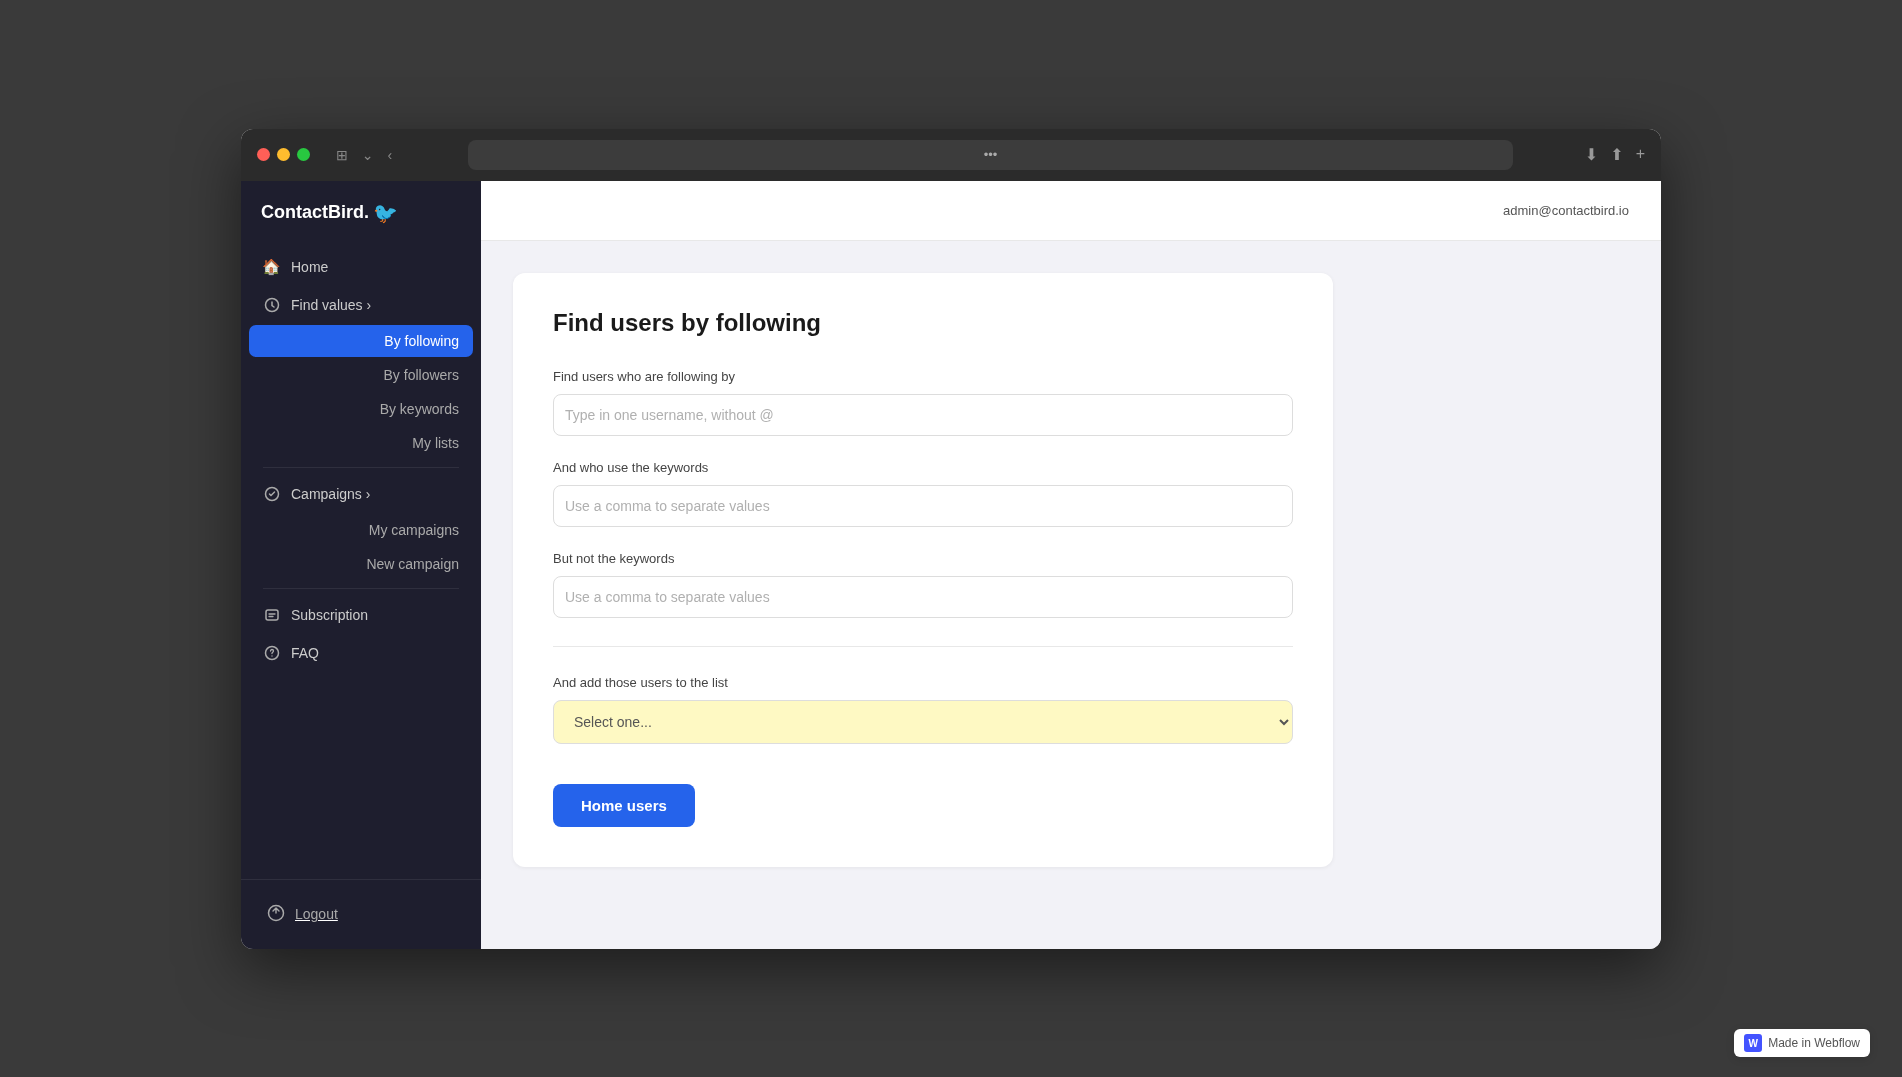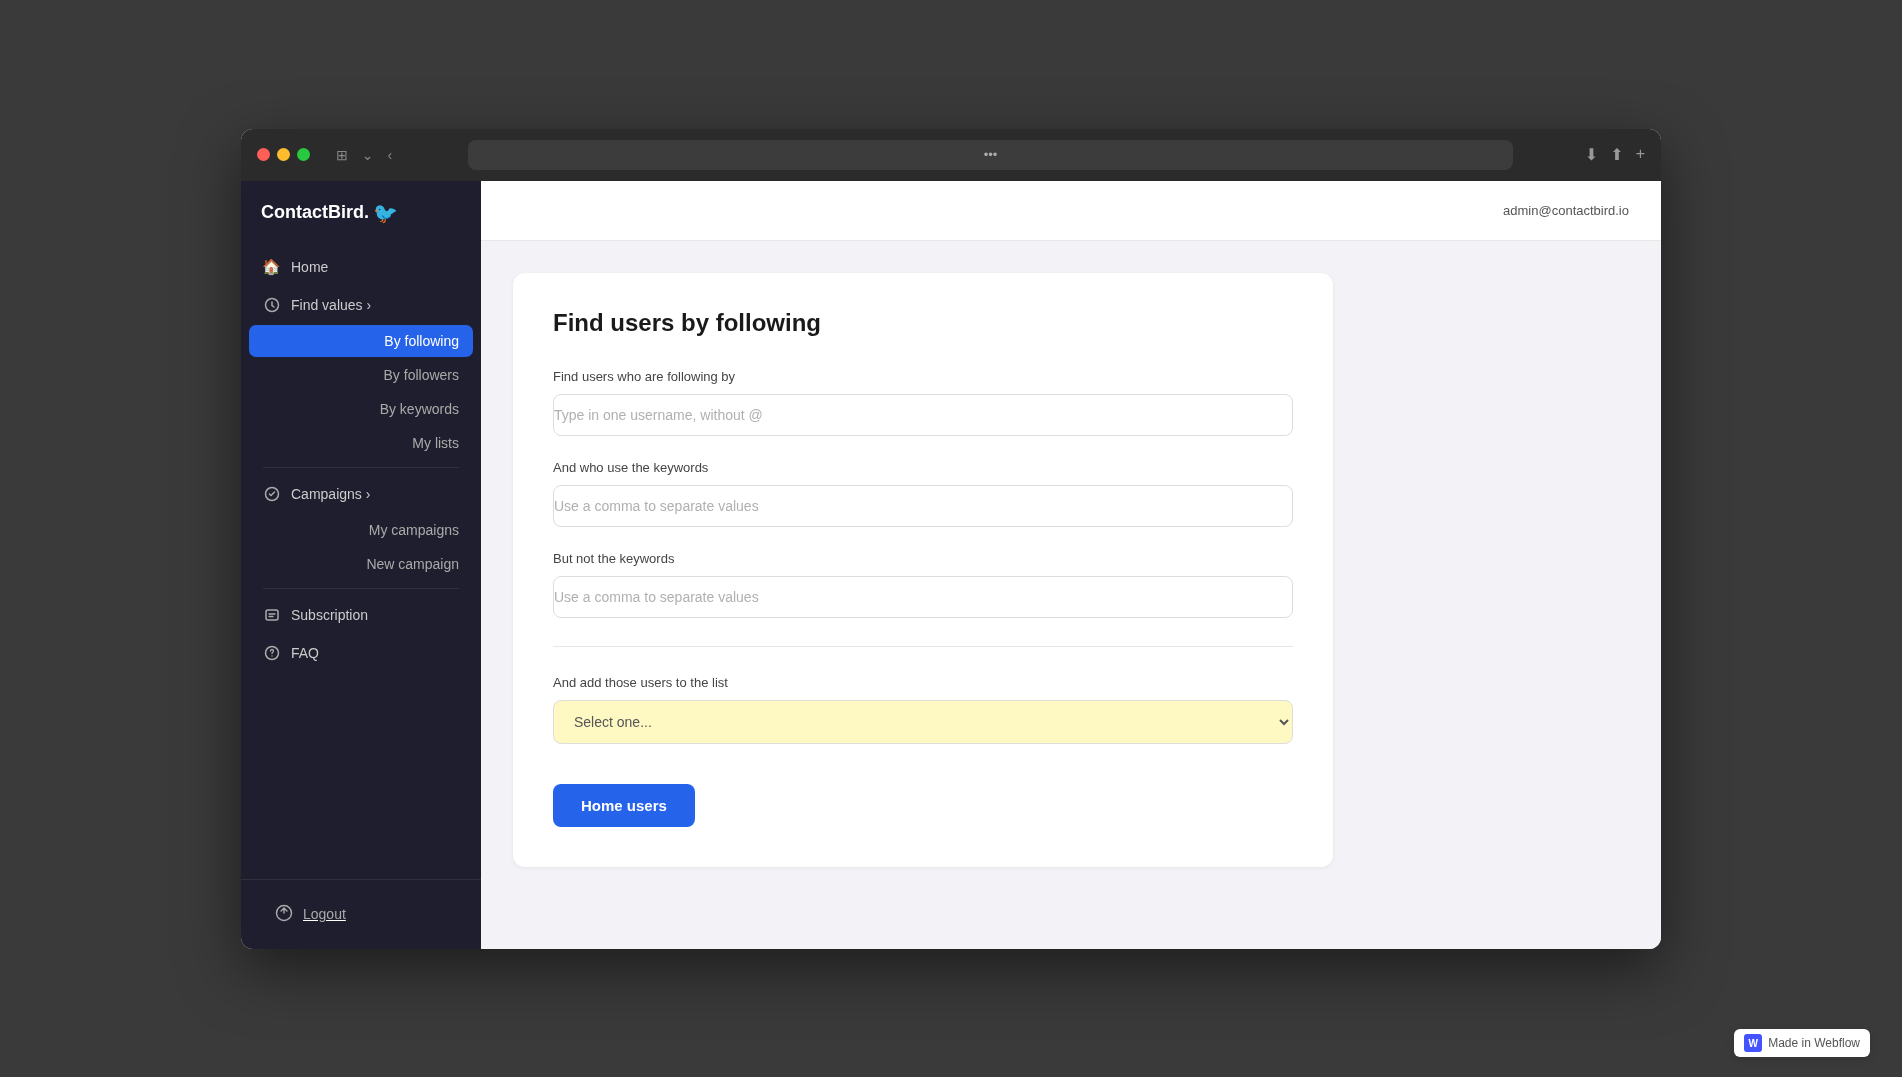--- a/index.html
+++ b/index.html
@@ -164,21 +164,21 @@
       color: #fff;
     }
 
     .nav-divider {
       height: 1px;
       background: rgba(255,255,255,0.08);
       margin: 8px 14px;
     }
 
     .sidebar-footer {
-      padding: 16px 28px;
+      padding: 16px 20px;
       border-top: 1px solid rgba(255,255,255,0.08);
       text-decoration: underline;
     }
 
     .logout-item {
       display: flex;
       align-items: center;
       gap: 10px;
       padding: 8px 6px;
       cursor: pointer;
@@ -241,21 +241,21 @@
     .form-label {
       display: block;
       font-size: 13px;
       color: #444;
       margin-bottom: 10px;
       font-weight: 500;
     }
 
     .form-input {
       width: 100%;
-      padding: 12px 0;
+      padding: 12px 11px;
       border: 1px solid #ddd;
       border-radius: 8px;
       font-size: 14px;
       color: #333;
       background: #fff;
       outline: none;
       transition: border-color 0.15s;
     }
 
     .form-input::placeholder {

